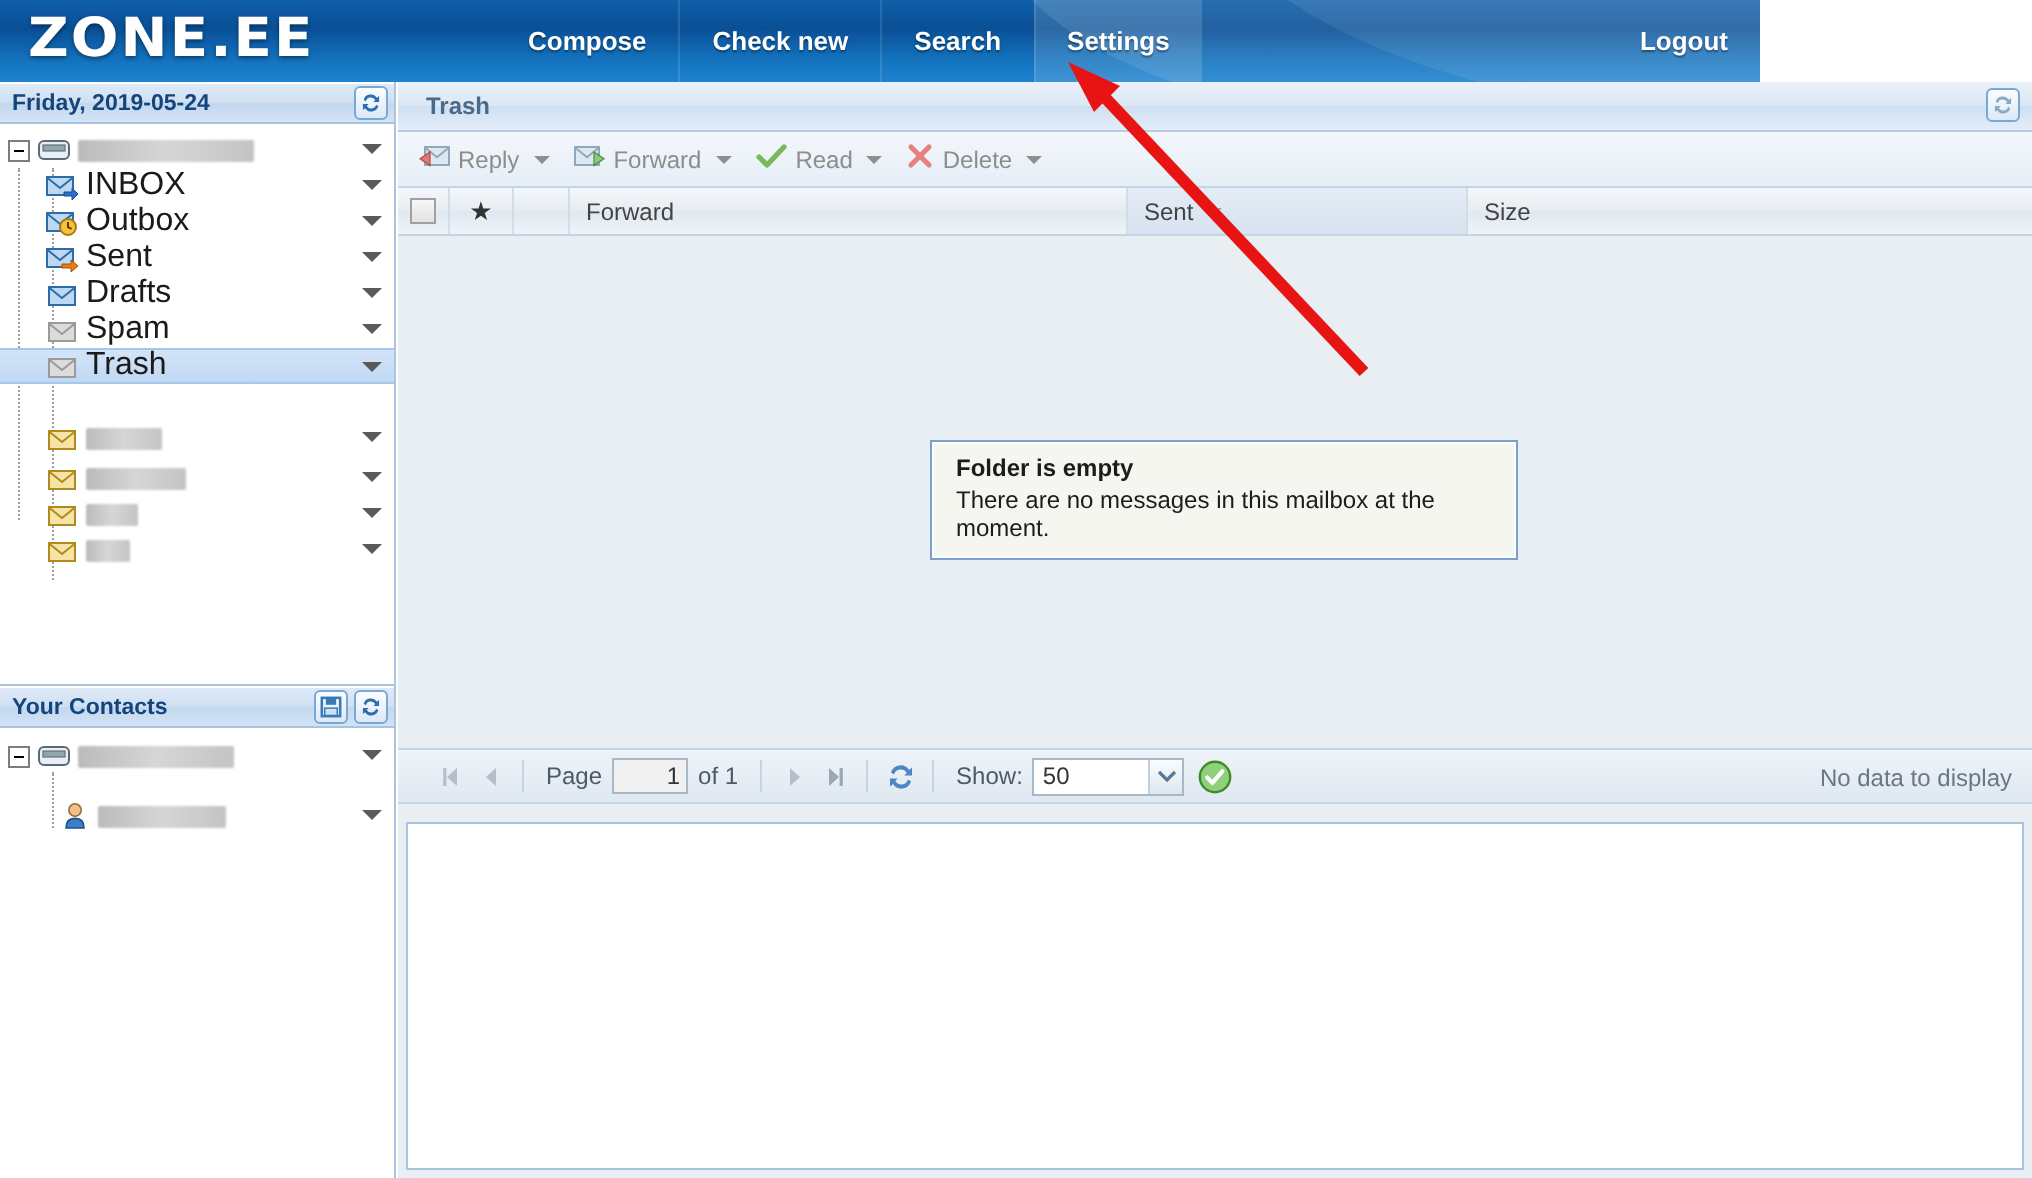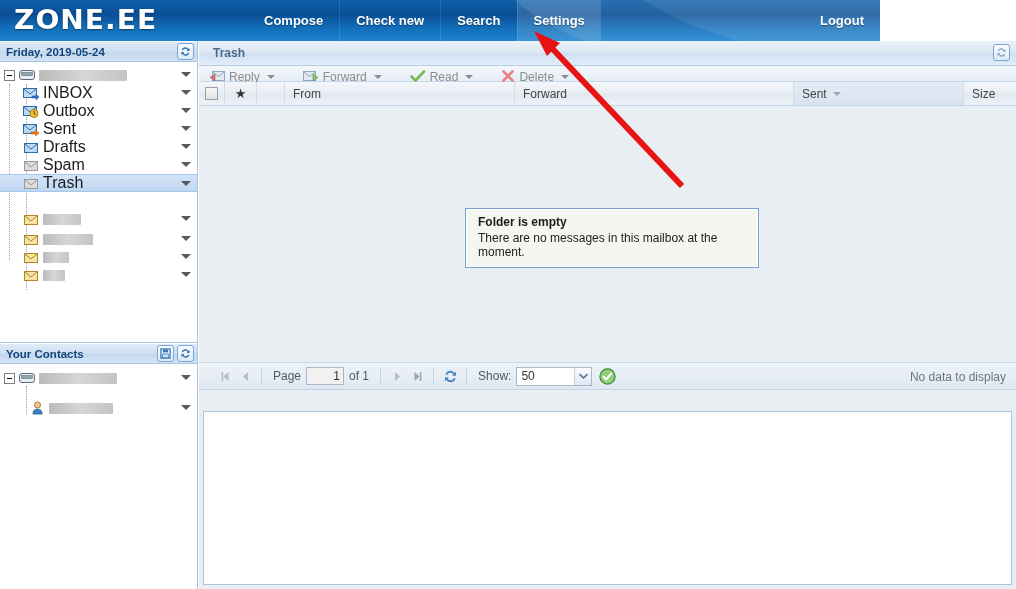--- a/index.html
+++ b/index.html
@@ -188,26 +188,25 @@
     border-bottom: 1px solid #b8cde4;
     display: flex; align-items: center;
     padding-left: 14px;
     font-size: 12px; font-weight: bold;
     color: #4a6a8a;
   }
   .main-title .panel-btns { right: 6px; top: 3px; }
 
   .toolbar {
     position: relative;
-    height: 16px;
+    height: 28px;
     background: linear-gradient(to bottom, #f3f7fb 0%, #e6eef6 100%);
     border-bottom: 1px solid #c3d5e8;
-    display: flex; 
+    display: flex; align-items: center;
     padding-left: 8px;
-    gap: 16px;
   }
   .tb-item {
     display: flex; align-items: center;
     height: 22px; padding: 0 2px 0 2px;
     color: #8d8d8d;
     font-size: 12px;
     cursor: default;
   }
   .tb-item .lbl { margin: 0 5px 0 4px; }
   .tb-caret {
@@ -619,23 +618,20 @@
   </div>
 
   <div class="grid-head">
     <div class="gh" style="width:26px; justify-content:center; padding-left:0;">
       <div class="chk"></div>
     </div>
     <div class="gh" style="width:32px; justify-content:center; padding-left:0;">
       <span style="color:#333; font-size:13px;">★</span>
     </div>
     <div class="gh" style="width:28px;"></div>
-    <div class="gh" style="width:230px;">
-      <span>From</span>
-    </div>
     <div class="gh" style="width:279px;">
       <span>Forward</span>
     </div>
     <div class="gh sorted" style="width:170px;">
       <span>Sent</span>
       <span class="sort-caret"></span>
     </div>
     <div class="gh" style="width:52px; border-right:none;">
       <span>Size</span>
     </div>

